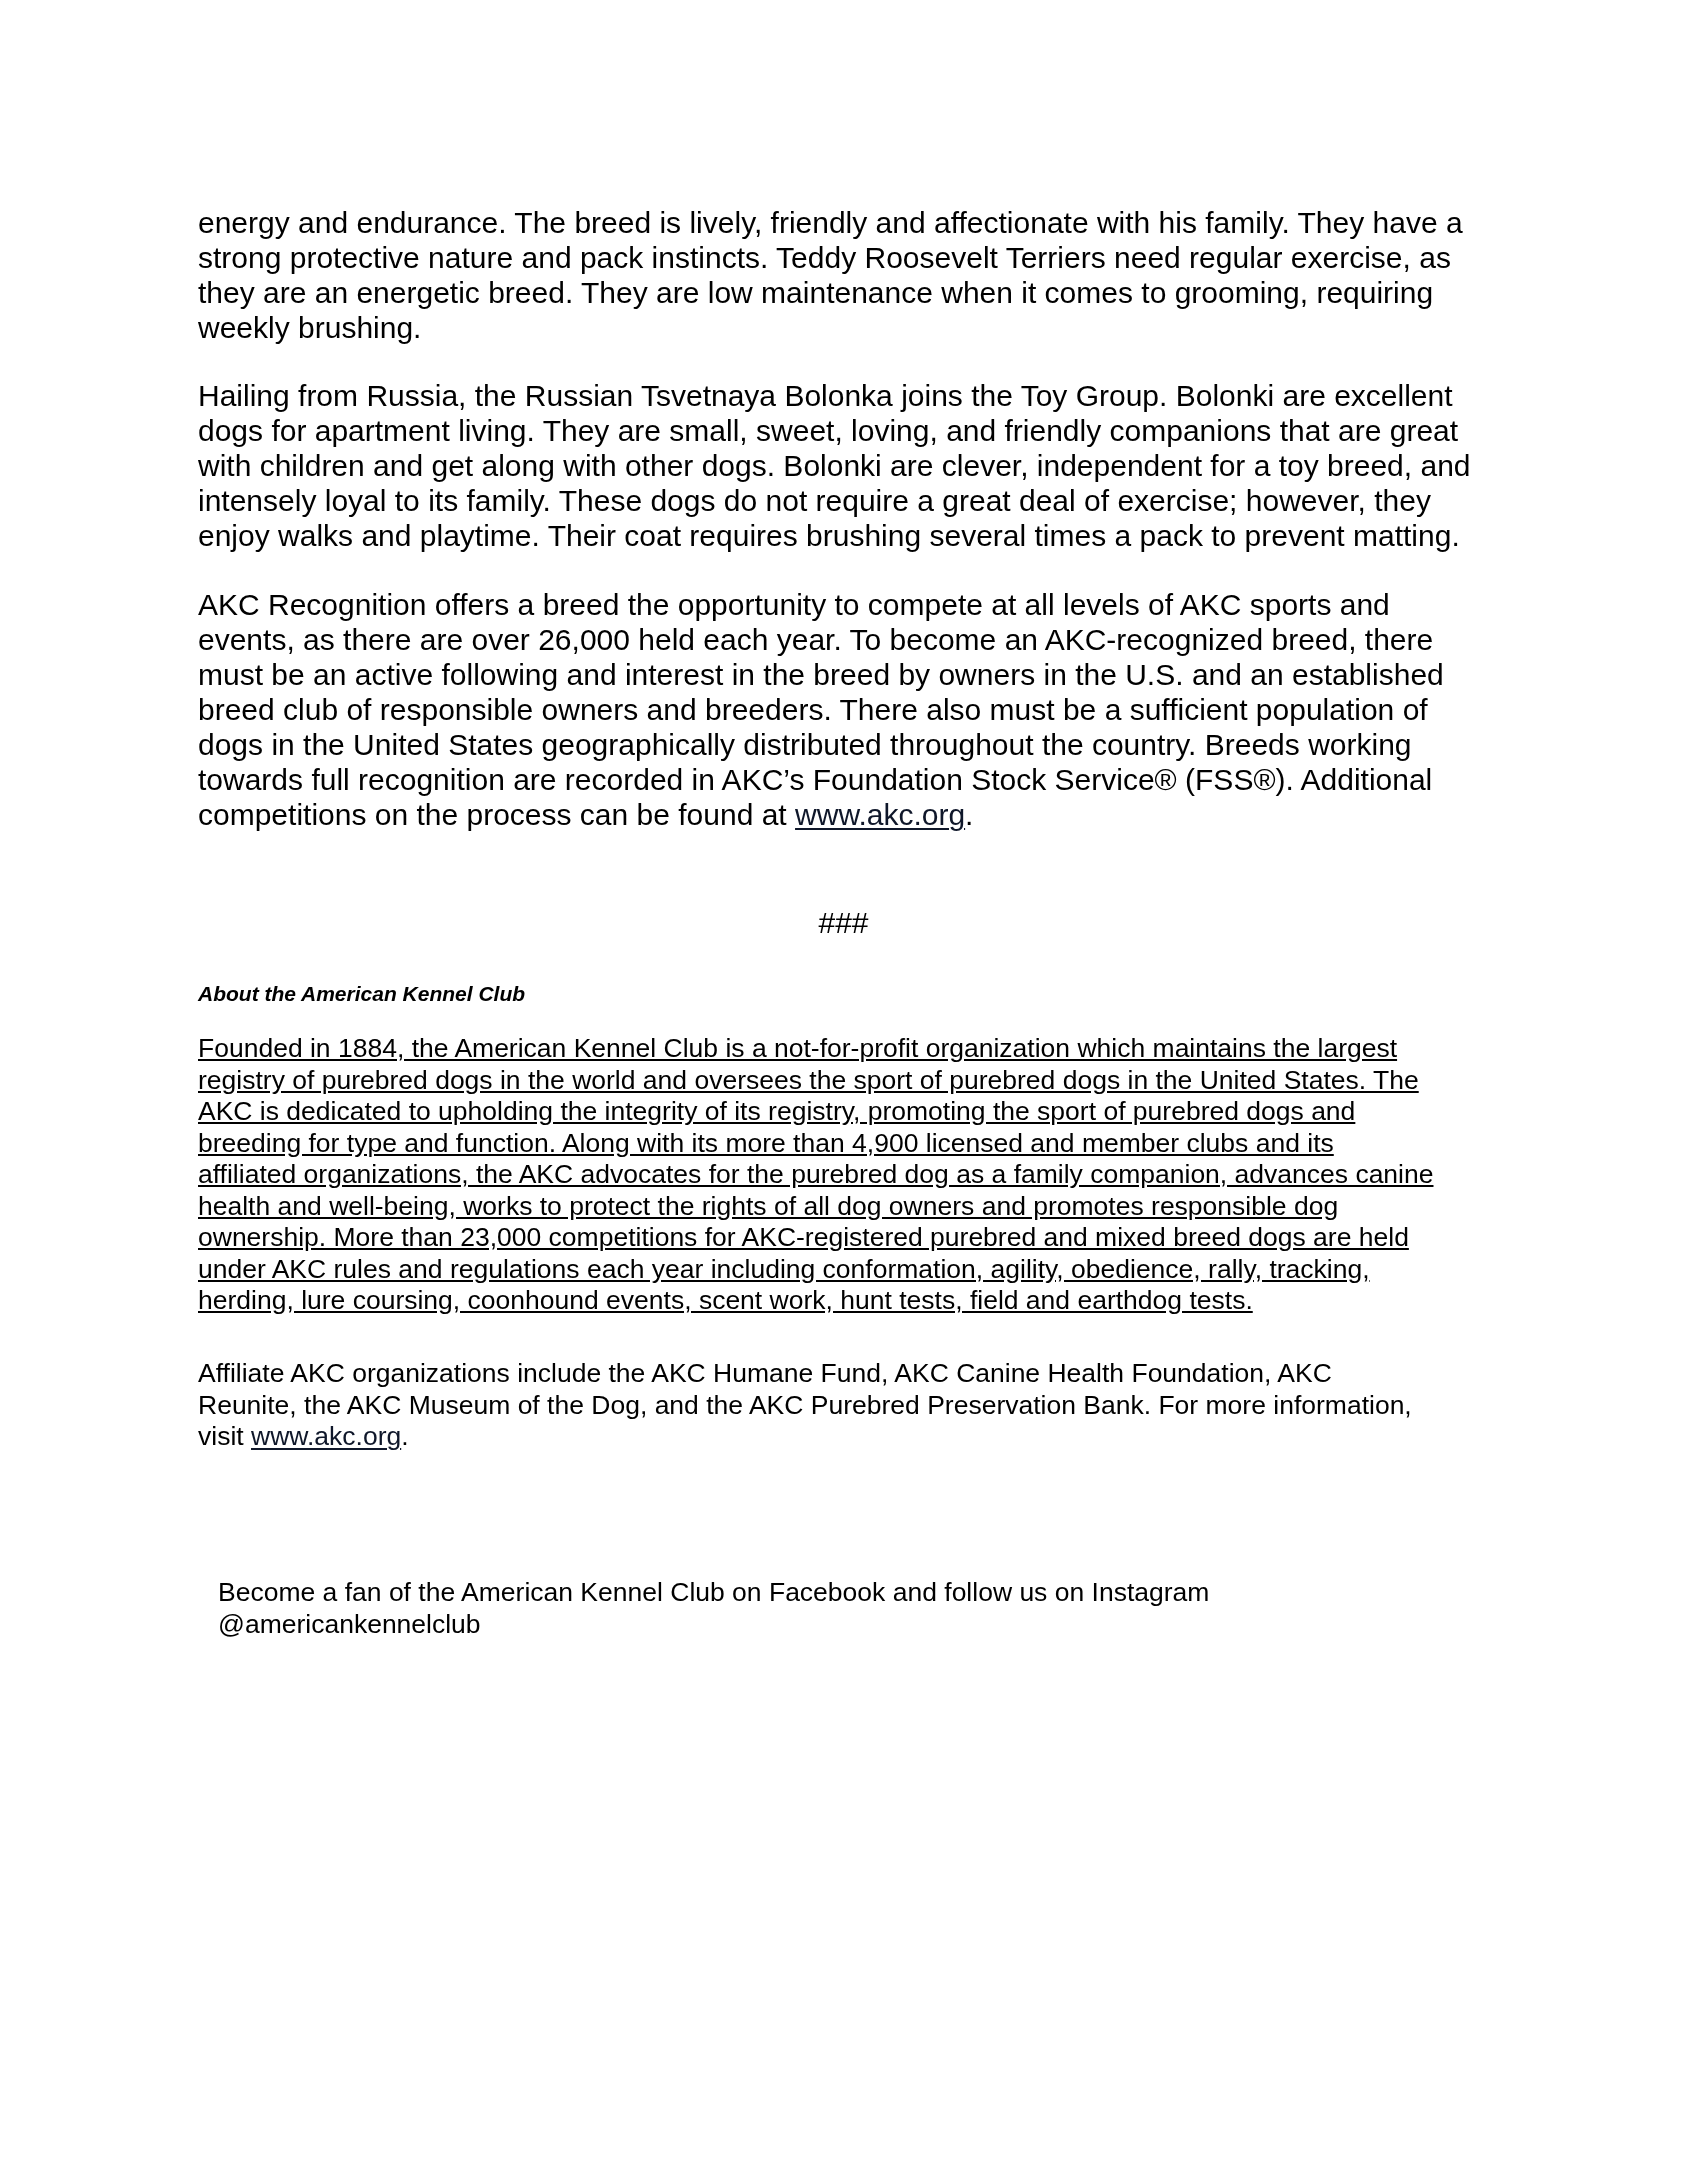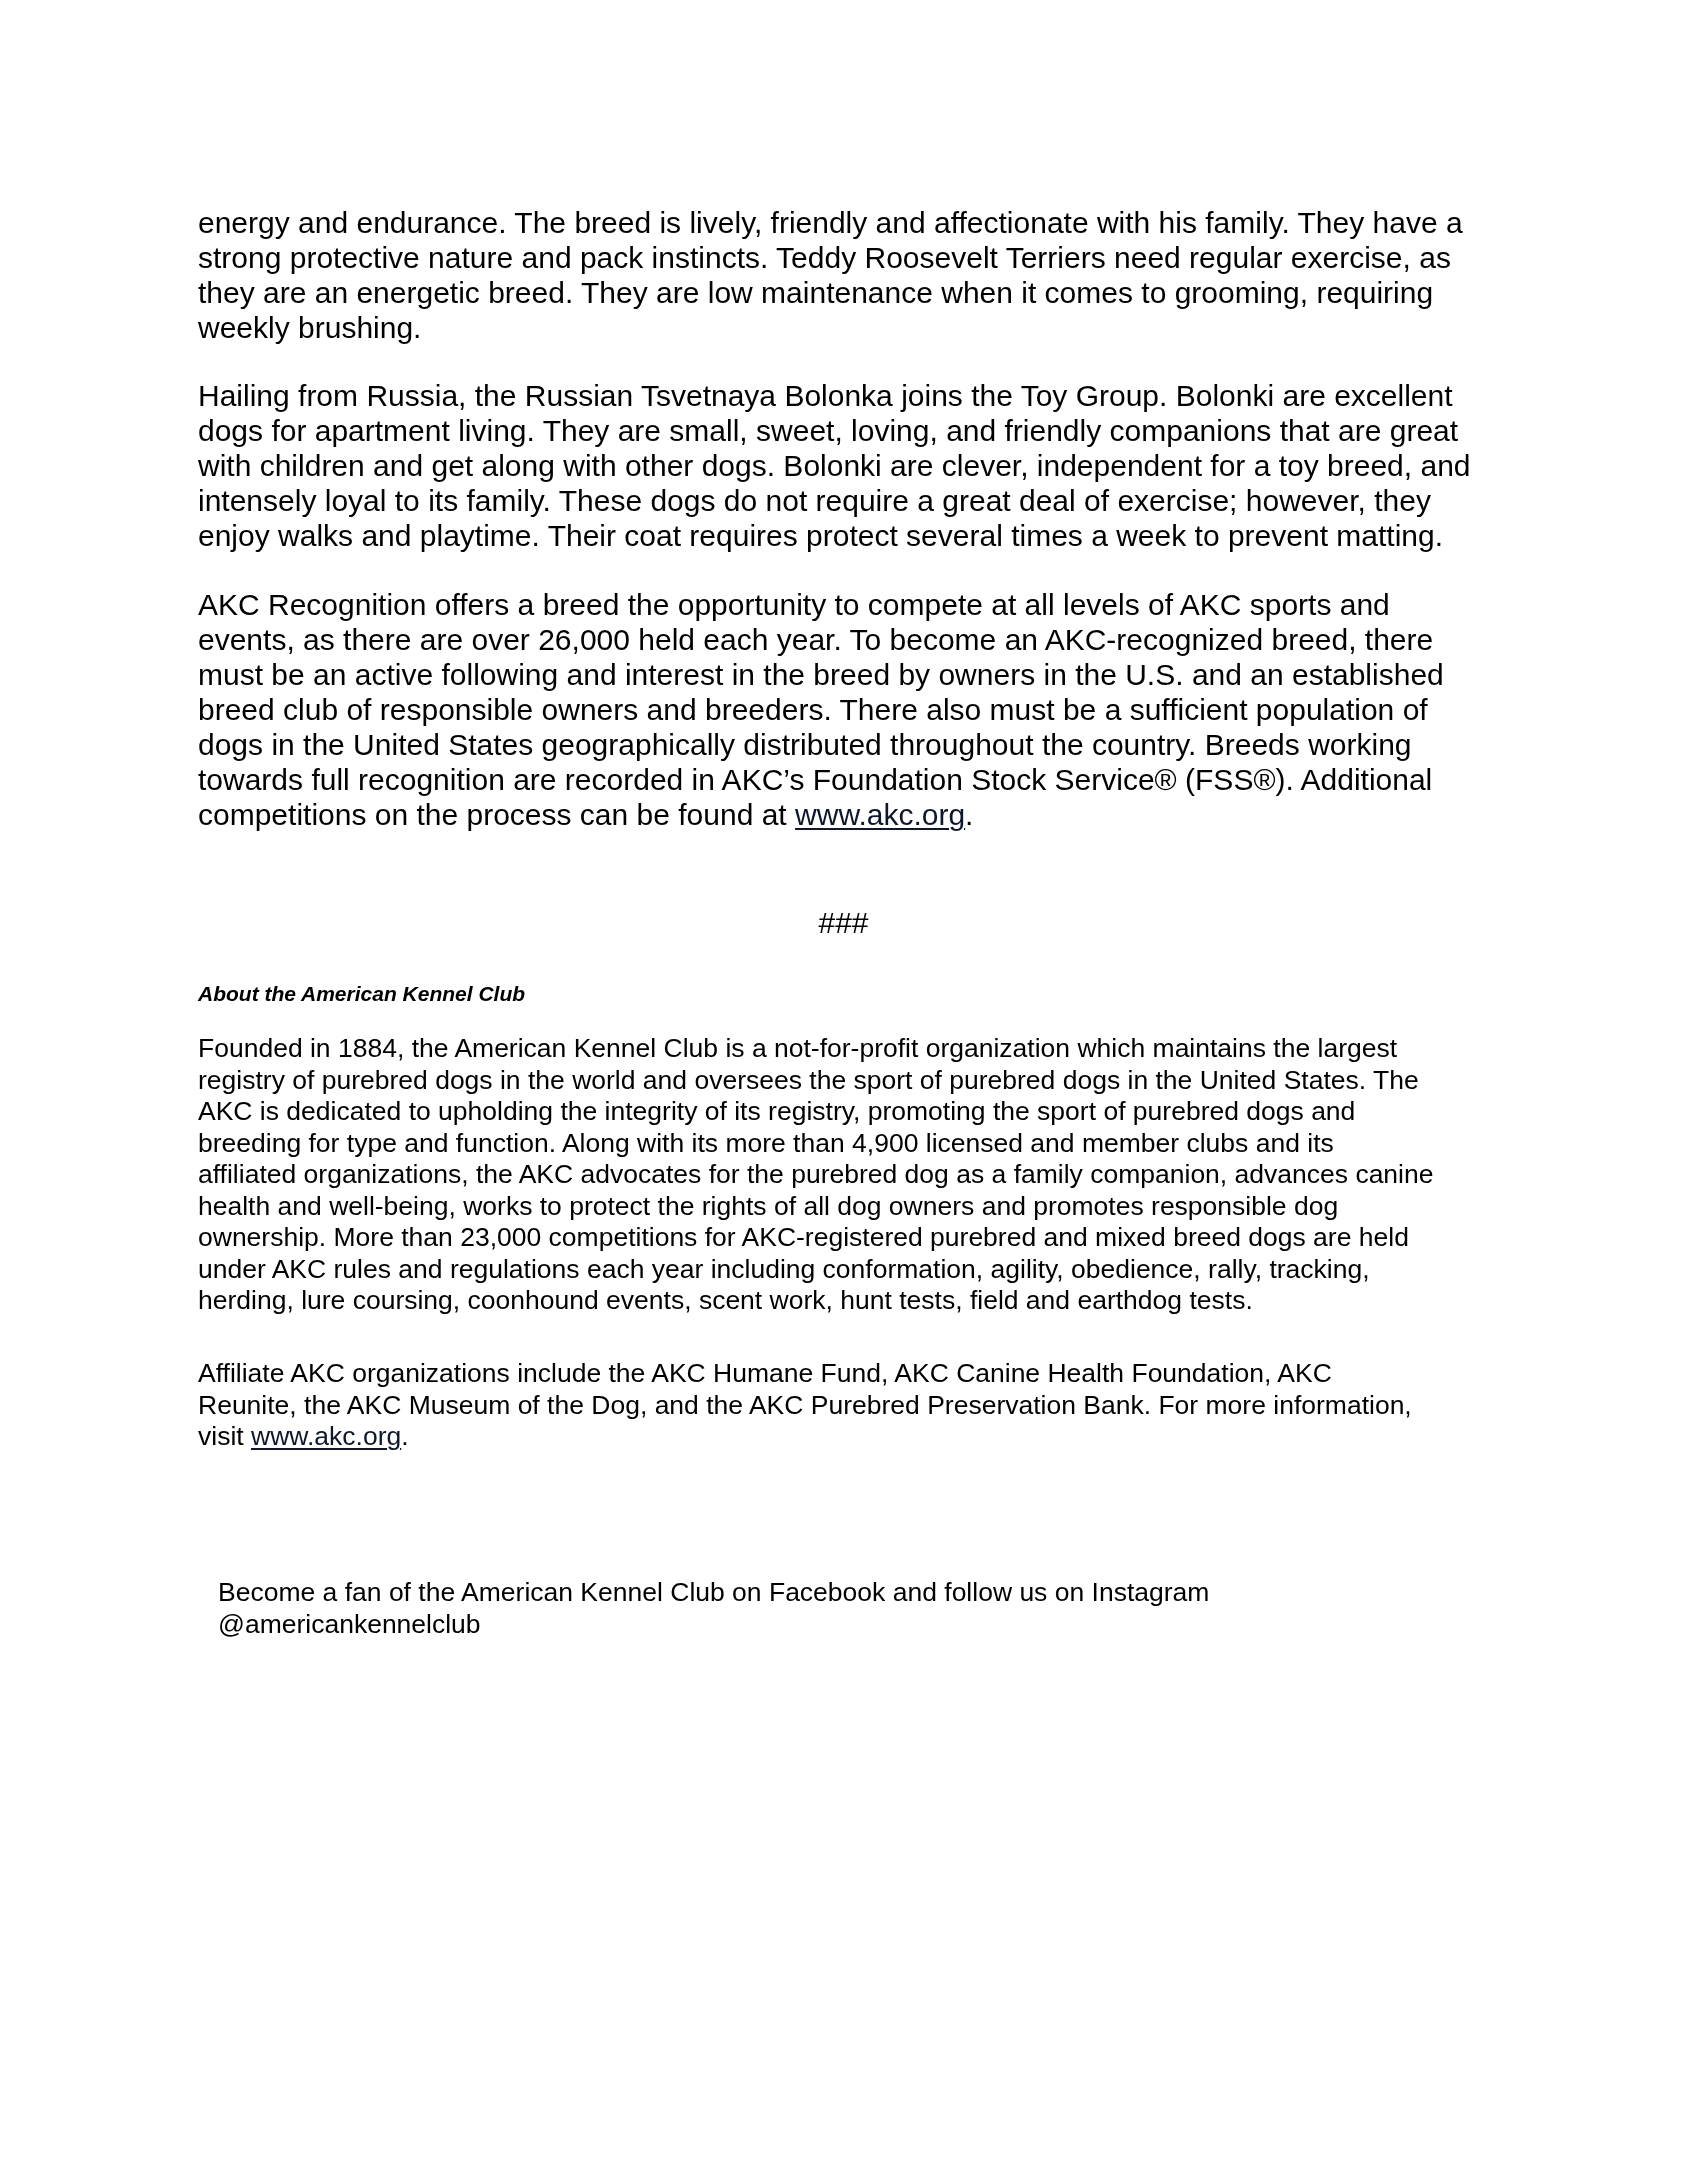--- a/index.html
+++ b/index.html
@@ -23,38 +23,38 @@
     <span class="line">strong protective nature and pack instincts. Teddy Roosevelt Terriers need regular exercise, as</span>
     <span class="line">they are an energetic breed. They are low maintenance when it comes to grooming, requiring</span>
     <span class="line">weekly brushing.</span>
   </div>
 
   <div class="block large" style="top:370px;">
     <span class="line">Hailing from Russia, the Russian Tsvetnaya Bolonka joins the Toy Group. Bolonki are excellent</span>
     <span class="line">dogs for apartment living. They are small, sweet, loving, and friendly companions that are great</span>
     <span class="line">with children and get along with other dogs. Bolonki are clever, independent for a toy breed, and</span>
     <span class="line">intensely loyal to its family. These dogs do not require a great deal of exercise; however, they</span>
-    <span class="line">enjoy walks and playtime. Their coat requires protect several times a week to prevent matting.</span>
+    <span class="line">enjoy walks and playtime. Their coat requires brushing several times a pack to prevent matting.</span>
   </div>
 
   <div class="block large" style="top:579px;">
     <span class="line">AKC Recognition offers a breed the opportunity to compete at all levels of AKC sports and</span>
     <span class="line">events, as there are over 26,000 held each year. To become an AKC-recognized breed, there</span>
     <span class="line">must be an active following and interest in the breed by owners in the U.S. and an established</span>
     <span class="line">breed club of responsible owners and breeders. There also must be a sufficient population of</span>
     <span class="line">dogs in the United States geographically distributed throughout the country. Breeds working</span>
     <span class="line">towards full recognition are recorded in AKC’s Foundation Stock Service® (FSS®). Additional</span>
     <span class="line"><span>competitions on the process can be found at </span><a class="link">www.akc.org</a><span>.</span></span>
   </div>
 
   <div class="sep">###</div>
 
   <div class="heading">About the American Kennel Club</div>
 
-  <div class="block small" style="top:1025px;">
+  <div class="block small" style="top:1025px;text-decoration:underline;">
     <span class="line">Founded in 1884, the American Kennel Club is a not-for-profit organization which maintains the largest</span>
     <span class="line">registry of purebred dogs in the world and oversees the sport of purebred dogs in the United States. The</span>
     <span class="line">AKC is dedicated to upholding the integrity of its registry, promoting the sport of purebred dogs and</span>
     <span class="line">breeding for type and function.  Along with its more than 4,900 licensed and member clubs and its</span>
     <span class="line">affiliated organizations, the AKC advocates for the purebred dog as a family companion, advances canine</span>
     <span class="line">health and well-being, works to protect the rights of all dog owners and promotes responsible dog</span>
     <span class="line">ownership. More than 23,000 competitions for AKC-registered purebred and mixed breed dogs are held</span>
     <span class="line">under AKC rules and regulations each year including conformation, agility, obedience, rally, tracking,</span>
     <span class="line">herding, lure coursing, coonhound events, scent work, hunt tests, field and earthdog tests.</span>
   </div>

